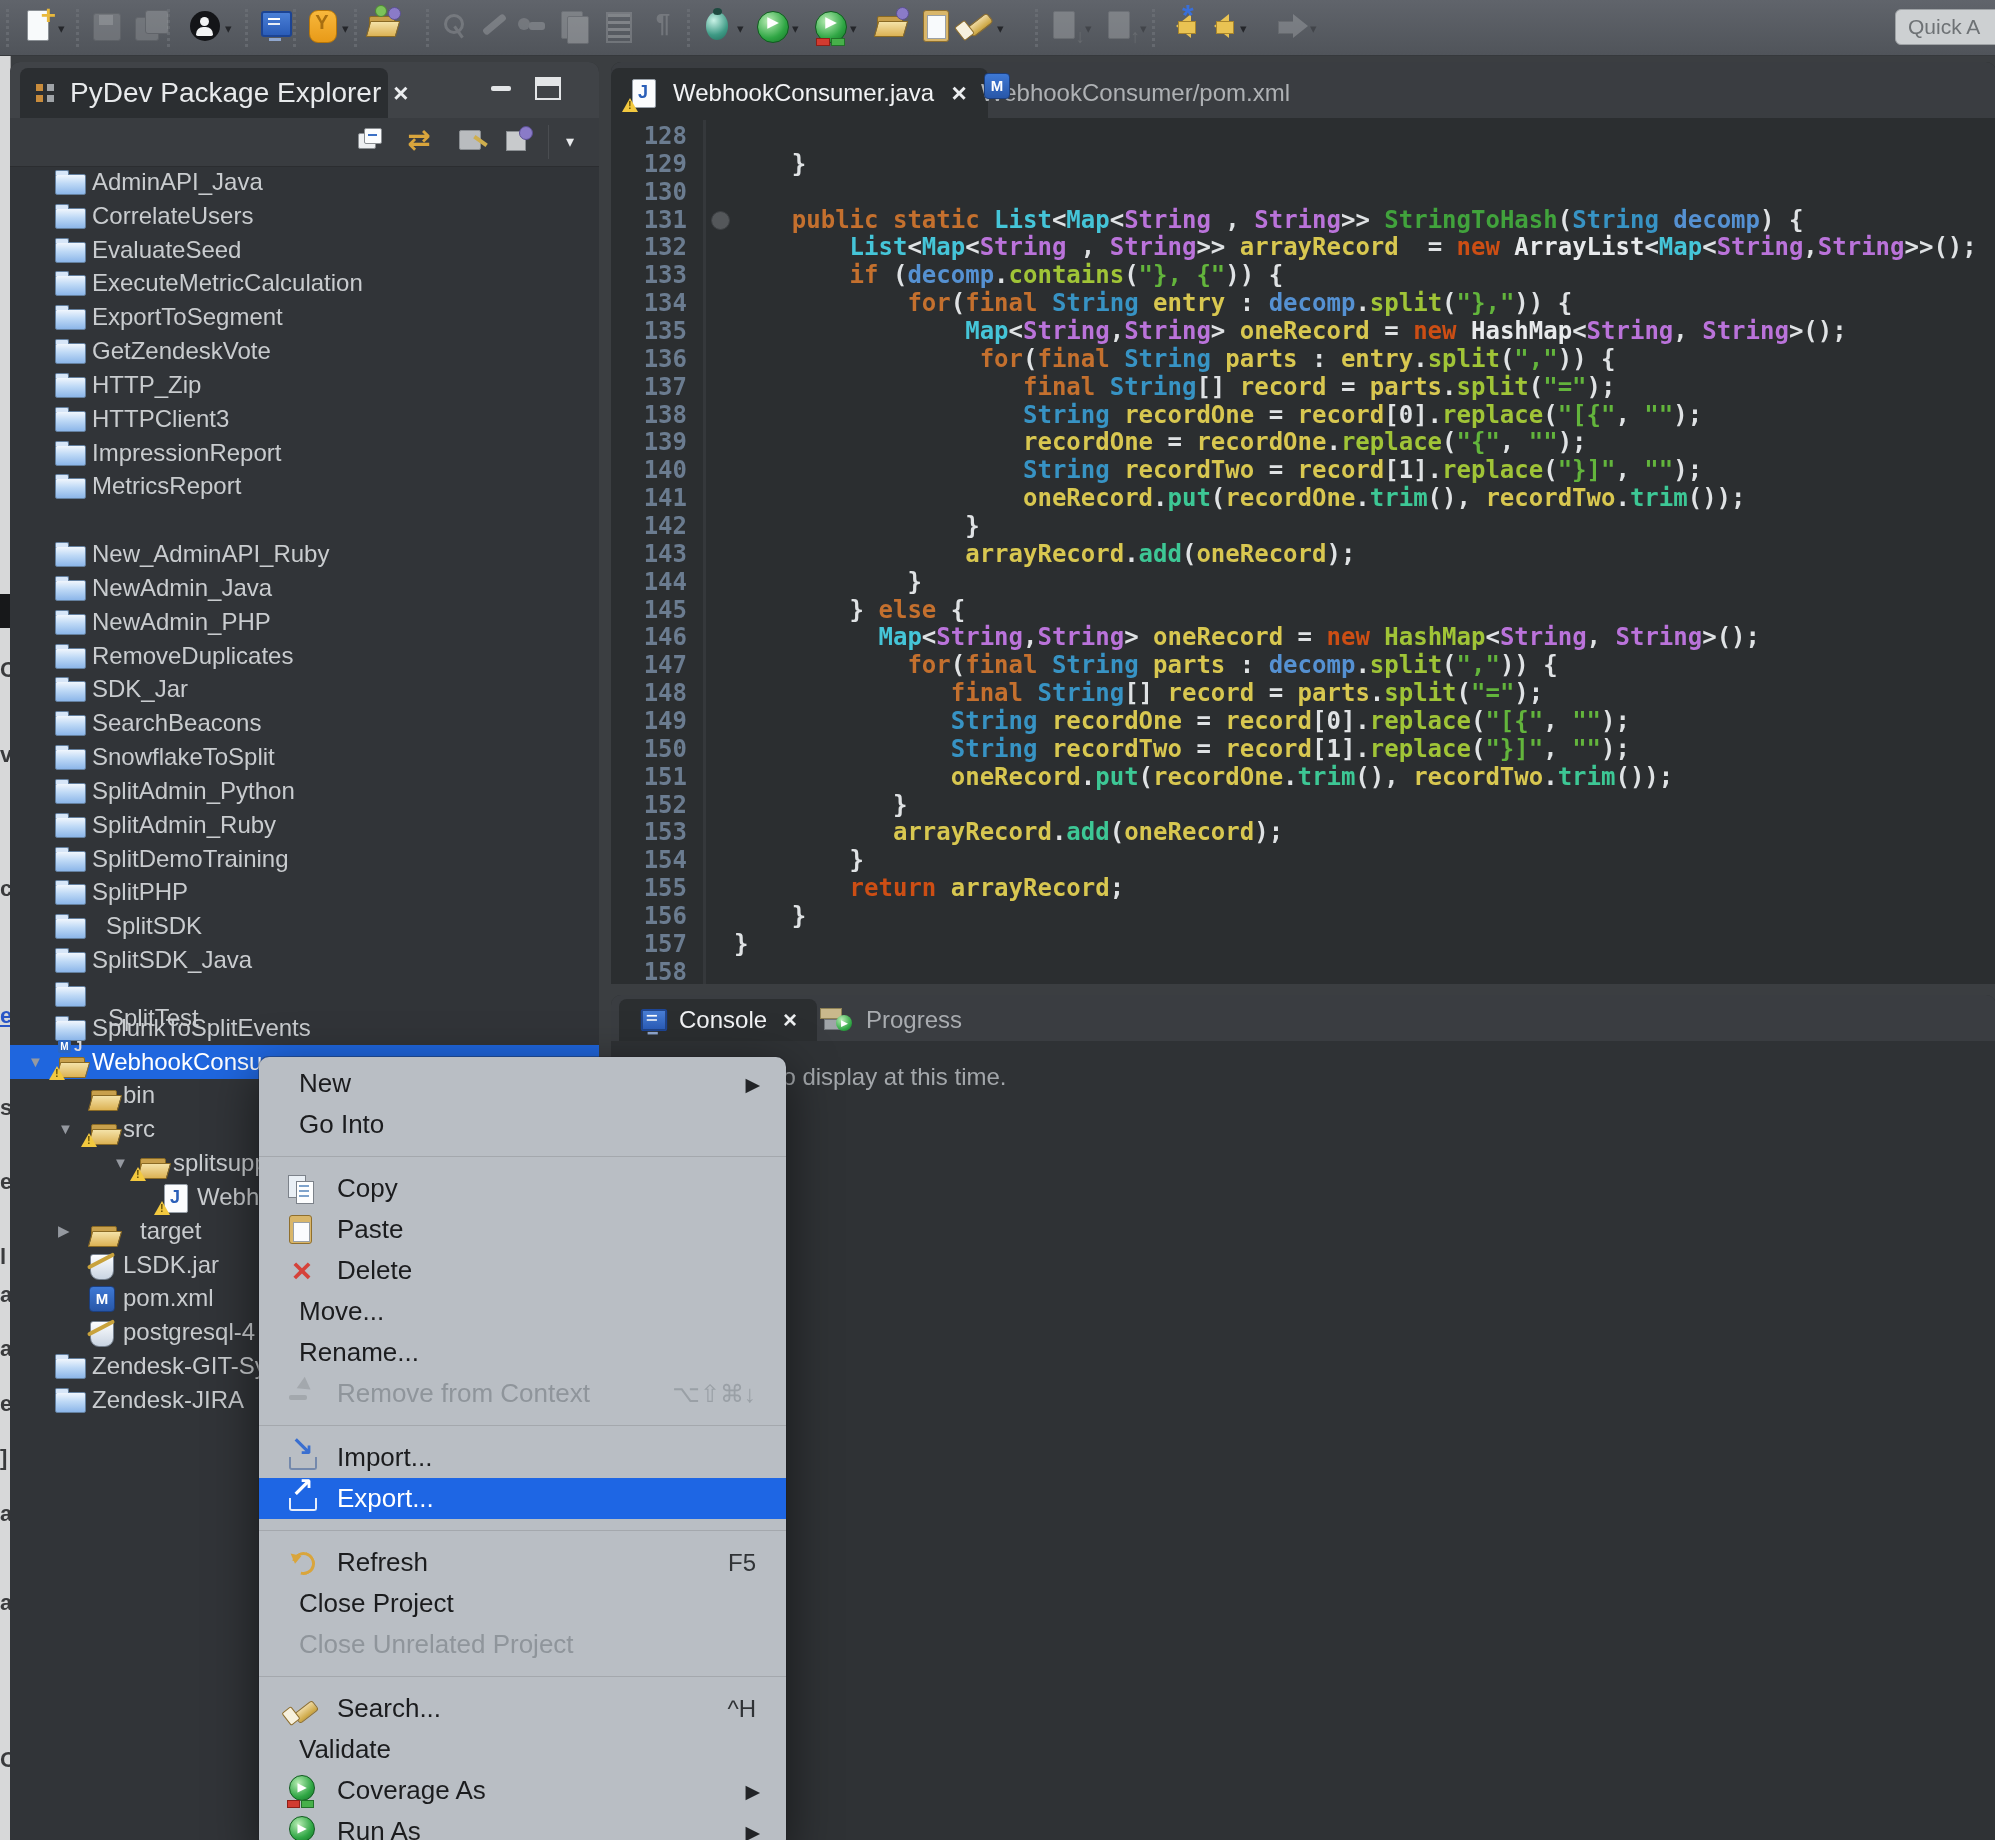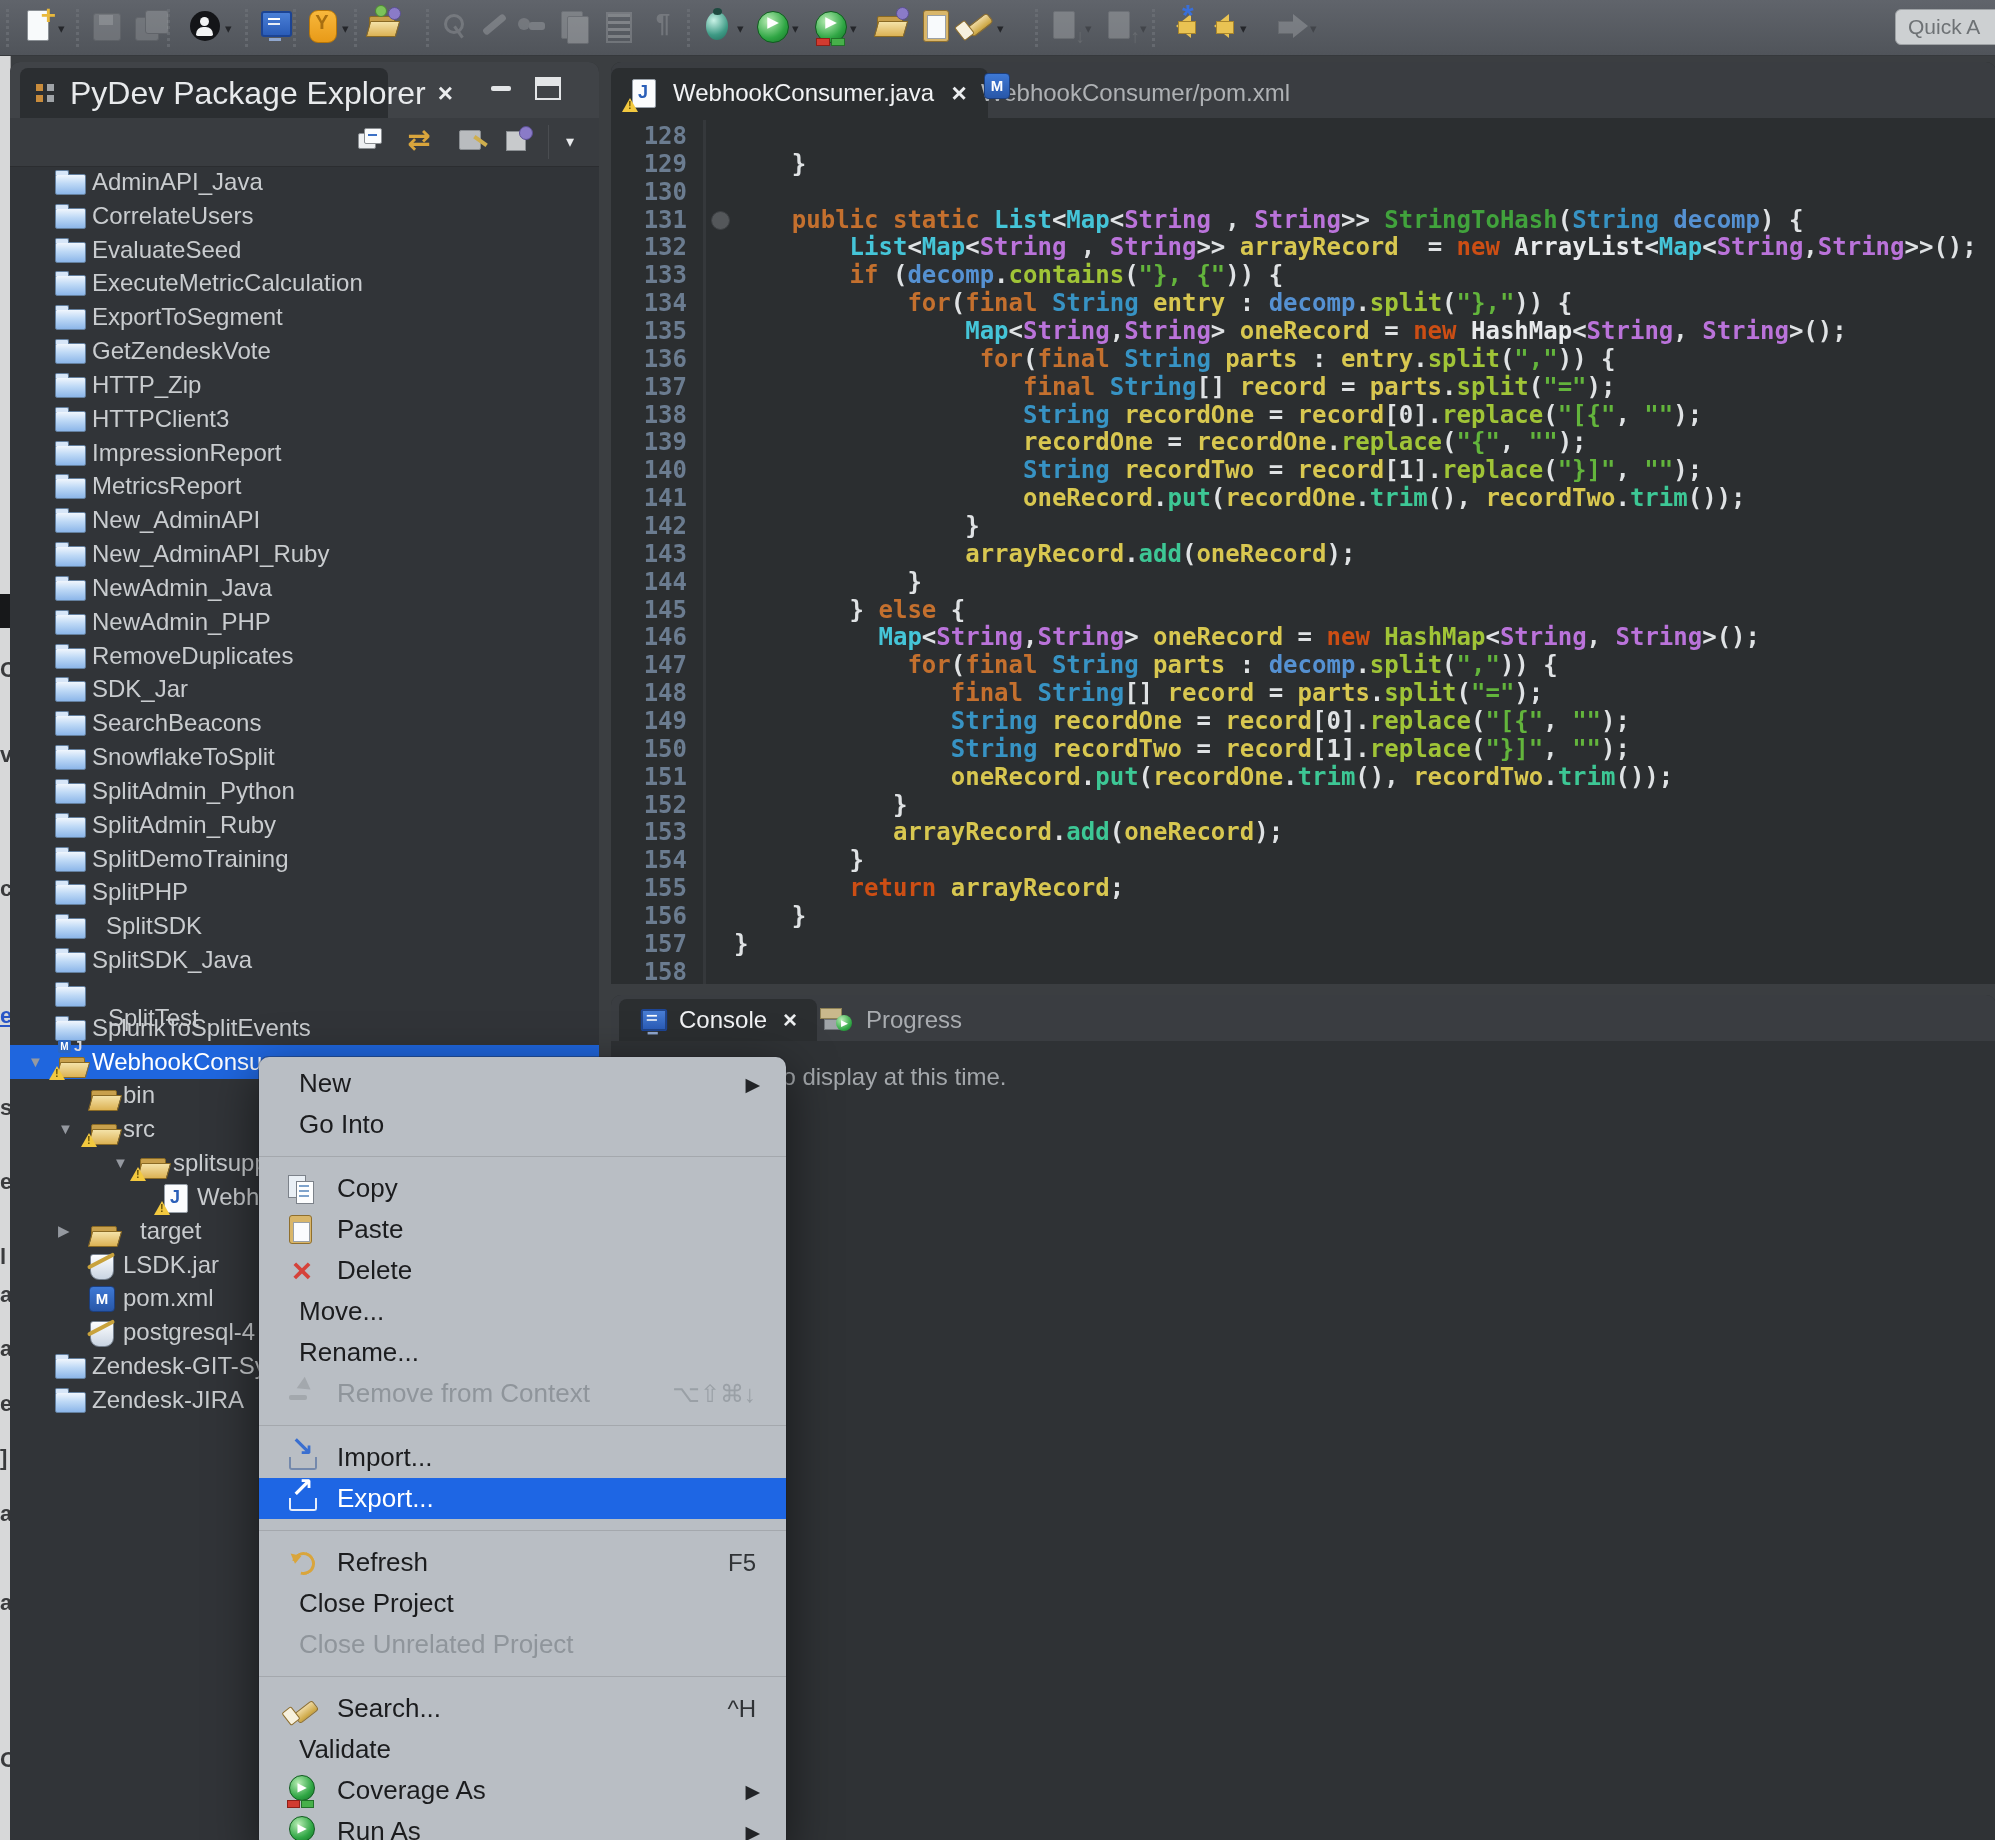--- a/index.html
+++ b/index.html
@@ -64,21 +64,21 @@
   .astar{left:20px;top:-8px;color:#3A6FD8;font-size:30px;font-weight:700}
   .fb{left:8px;top:15px;width:16px;height:11px;background:#A7AAAE;border:1px solid #7E8184}
   .ft{left:23px;top:8px;width:0;height:0;border:12px solid transparent;border-left:15px solid #A7AAAE}
   .quick-access{position:absolute;left:1895px;top:9px;width:129px;height:34px;background:#CDD0D2;
                 border:1px solid #9EA2A5;border-radius:6px;line-height:34px;padding-left:12px;
                 color:#6E7275;font-size:21px;overflow:hidden}
   .explorer{position:absolute;left:10px;top:62px;width:589px;height:1779px;background:#313438;border-radius:10px 10px 0 0;z-index:2}
   .exp-header{position:relative;height:56px;background:#404347;border-radius:10px 10px 0 0}
   .exp-tab{position:absolute;left:10px;top:6px;width:340px;height:50px;background:#2B2E31;border-radius:8px 8px 0 0;
            display:flex;align-items:center;padding:0 14px;gap:12px}
-  .exp-title{color:#E8EAEC;font-size:32px;white-space:nowrap}
+  .exp-title{color:#E8EAEC;font-size:28px;white-space:nowrap}
   .tab-close{width:26px;text-align:center;color:#ECEEF0;font-size:26px;font-weight:700}
   .tab-close::before{content:"×"}
   .pe-icon{position:relative;width:24px;height:26px;flex:0 0 24px}
   .pe-icon::before{content:"";position:absolute;left:2px;top:4px;width:7px;height:7px;background:#C98C3C;
        box-shadow:0 11px 0 #C98C3C,11px 11px 0 #9FA3A7,11px 0 0 #9FA3A7}
   .btn-min{position:absolute;right:88px;top:24px;width:20px;height:5px;background:#E3E5E7;border-radius:2px}
   .btn-max{position:absolute;right:38px;top:15px;width:22px;height:19px;border:2px solid #E3E5E7}
   .btn-max::before{content:"";position:absolute;left:0;top:0;width:22px;height:7px;background:#E3E5E7}
   .exp-toolbar{position:relative;height:48px;background:#393C40;border-bottom:1px solid #2B2D30}
   .exp-toolbar .tb-glyph{width:36px;height:36px}
@@ -320,26 +320,20 @@
           <span class="tico" style="left: 44px;">
             <span class="tf"></span>
           </span>
           <span class="tlabel" style="left: 82px;">ImpressionReport</span>
         </div>
         <div class="trow" style="top: 304px;">
           <span class="tico" style="left: 44px;">
             <span class="tf"></span>
           </span>
           <span class="tlabel" style="left: 82px;">MetricsReport</span>
-        </div>
-        <div class="trow" style="top: 338px;">
-          <span class="tico" style="left: 44px;">
-            <span class="tf"></span>
-          </span>
-          <span class="tlabel" style="left: 82px;">New_AdminAPI</span>
         </div>
         <div class="trow" style="top: 372px; text-align: center;">
           <span class="tico" style="left: 44px;">
             <span class="tf"></span>
           </span>
           <span class="tlabel" style="left: 82px;">New_AdminAPI_Ruby</span>
         </div>
         <div class="trow" style="top: 406px;">
           <span class="tico" style="left: 44px;">
             <span class="tf"></span>

